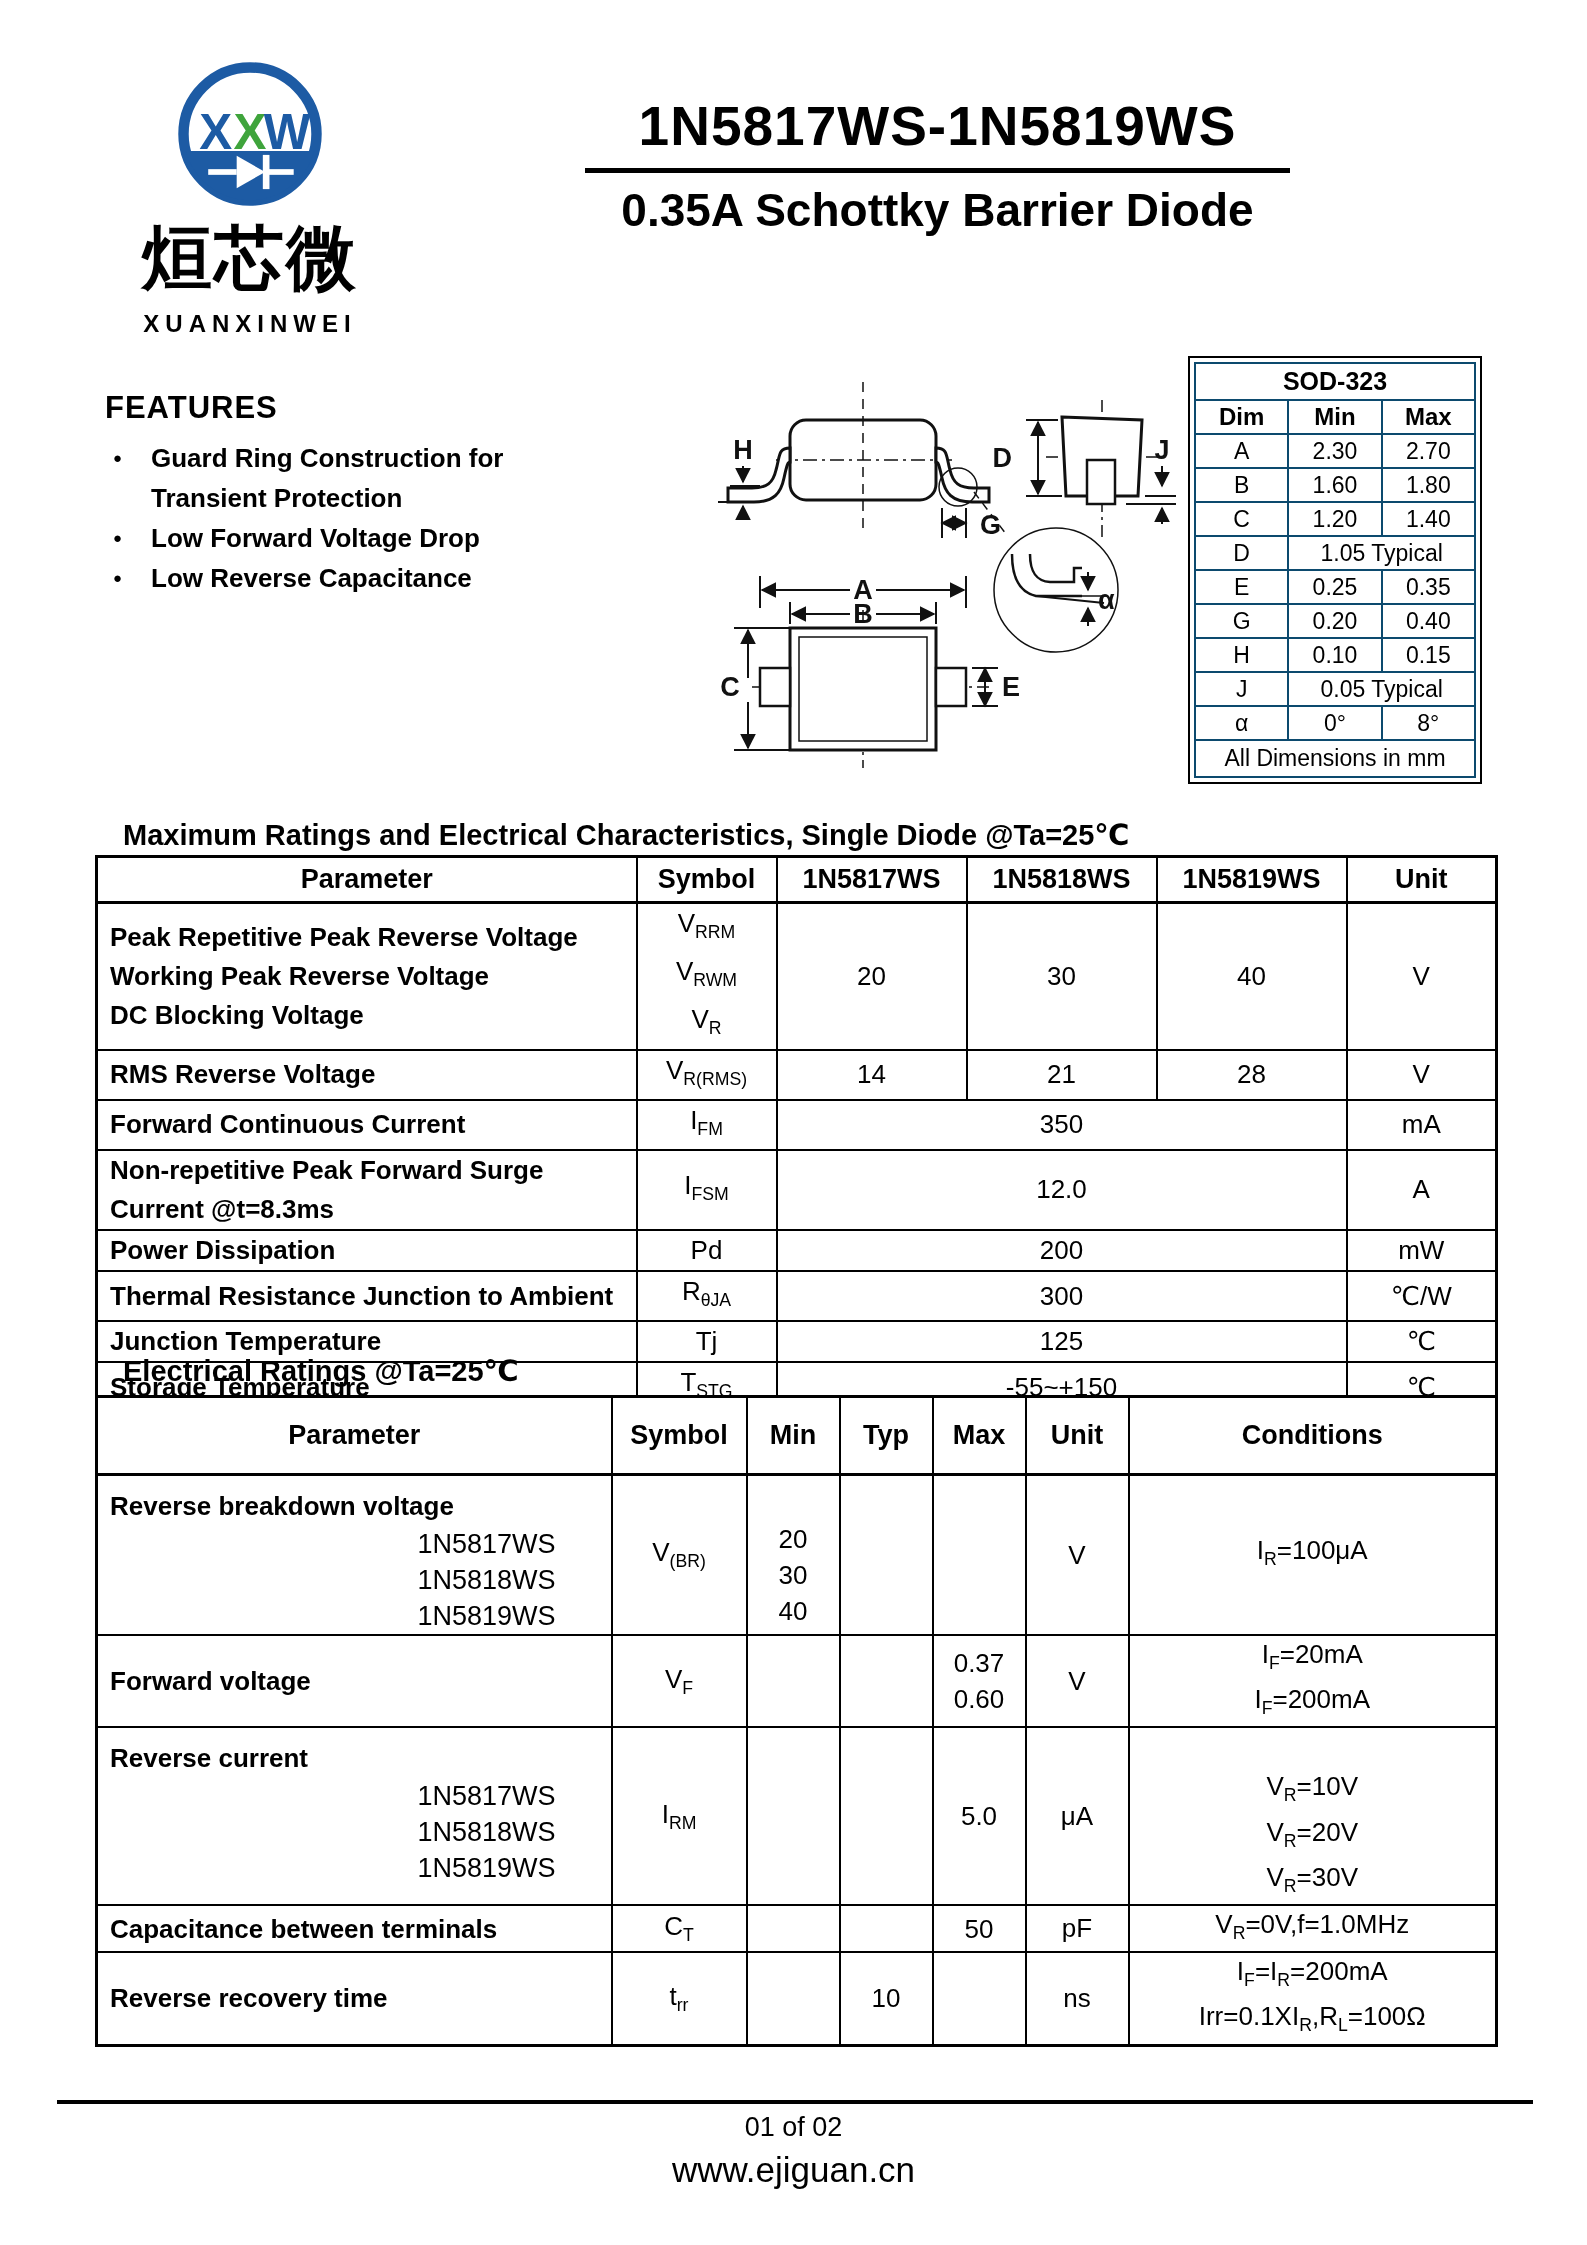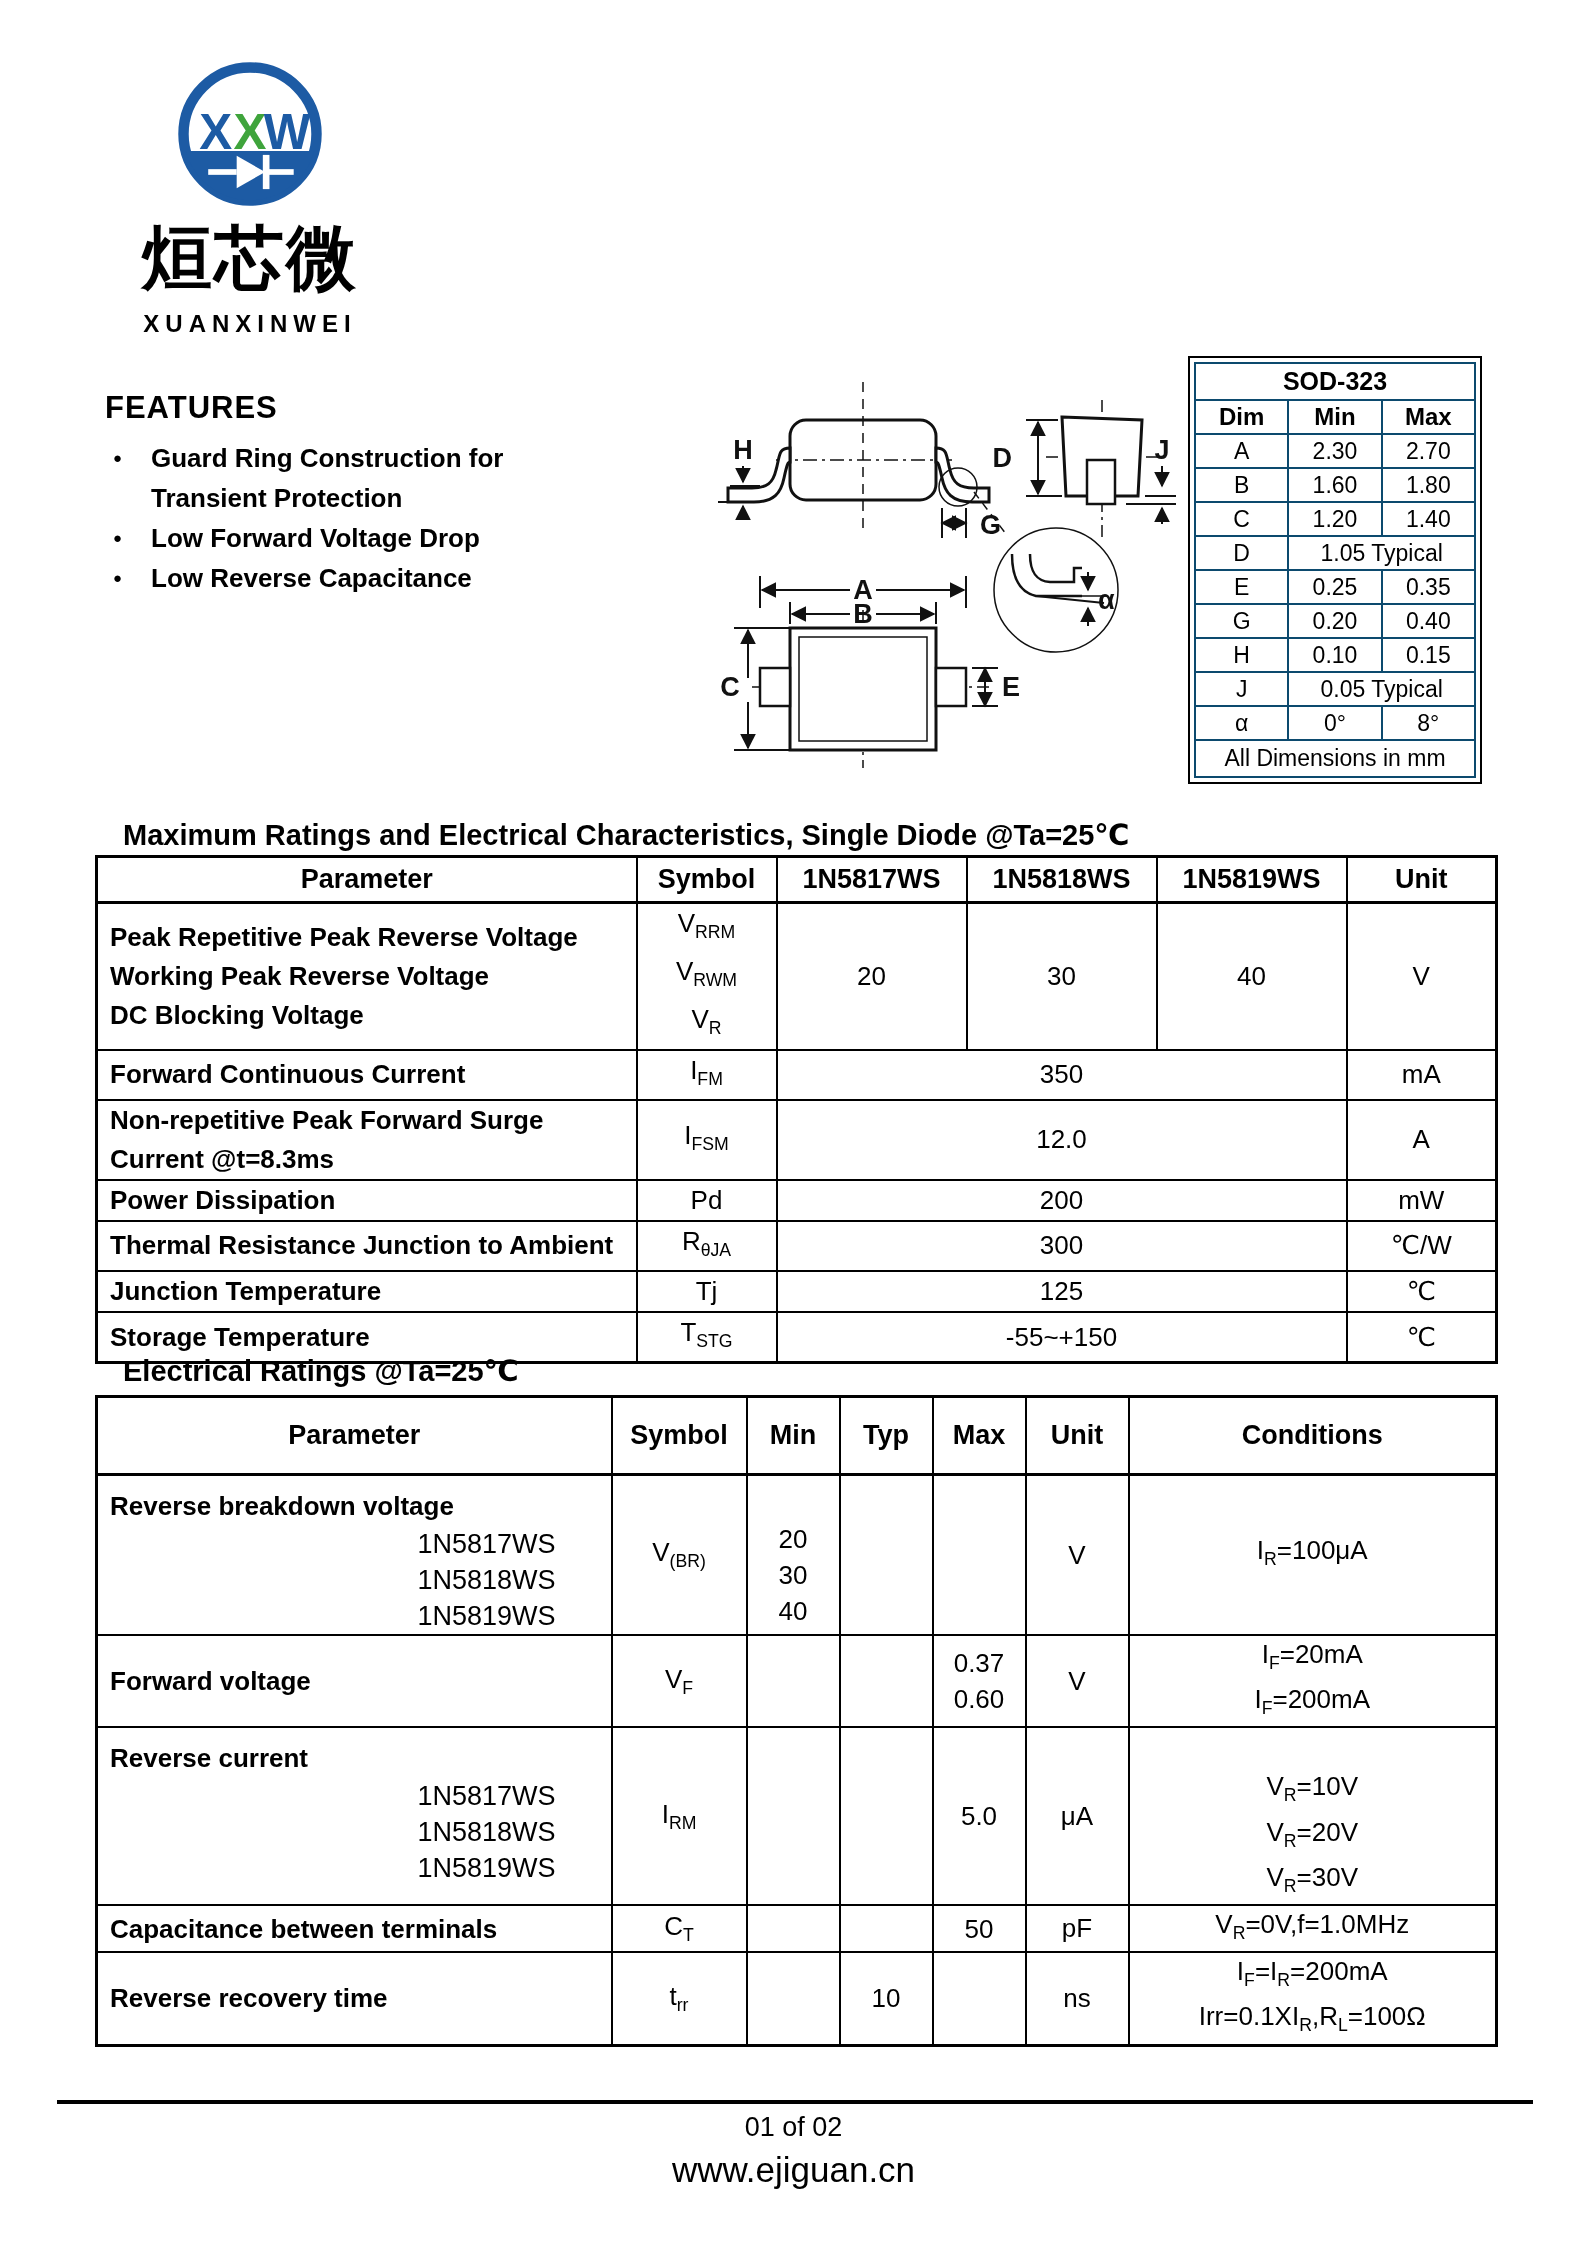--- a/index.html
+++ b/index.html
@@ -76,20 +76,25 @@
         <line x1="36" y1="120" x2="66" y2="120" stroke="#fff" stroke-width="6"></line>
         <polygon points="66,103 66,137 96,120" fill="#fff"></polygon>
         <line x1="97" y1="102" x2="97" y2="138" stroke="#fff" stroke-width="7"></line>
         <line x1="97" y1="120" x2="126" y2="120" stroke="#fff" stroke-width="6"></line>
       </g>
     </svg>
     <div class="logo-cn">烜芯微</div>
     <div class="logo-en">XUANXINWEI</div>
   </div>
 
+  <div class="title-block">
+    <h1>1N5817WS-1N5819WS</h1>
+    <div class="title-rule"></div>
+    <h2>0.35A Schottky Barrier Diode</h2>
+  </div>
 
   <div class="features">
     <h3>FEATURES</h3>
     <ul id="features-list">
         <li>Guard Ring Construction for Transient Protection</li>
         <li>Low Forward Voltage Drop</li>
         <li>Low Reverse Capacitance</li>
       </ul>
   </div>
 
@@ -266,20 +271,32 @@
           <td class="sym">
             <div>V<sub>RRM</sub></div>
             <div>V<sub>RWM</sub></div>
             <div>V<sub>R</sub></div>
           </td>
           <td>20</td>
           <td>30</td>
           <td>40</td>
           <td class="unit">V</td>
         </tr>
+        <tr style="height:40px">
+          <td class="param">
+            <div>RMS Reverse Voltage</div>
+          </td>
+          <td class="sym">
+            <div>V<sub>R(RMS)</sub></div>
+          </td>
+          <td>14</td>
+          <td>21</td>
+          <td>28</td>
+          <td class="unit">V</td>
+        </tr>
         <tr style="height:38px">
           <td class="param">
             <div>Forward Continuous Current</div>
           </td>
           <td class="sym">
             <div>I<sub>FM</sub></div>
           </td>
           <td colspan="3">350</td>
           <td class="unit">mA</td>
         </tr>

